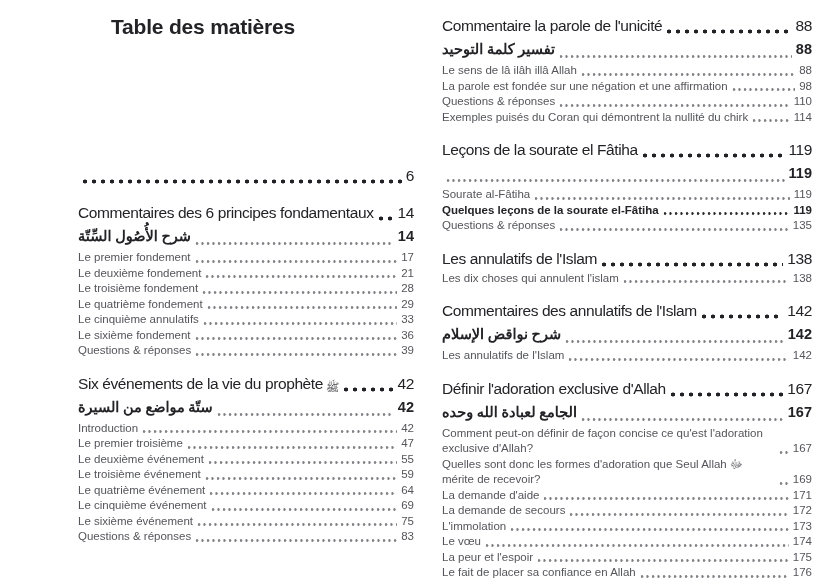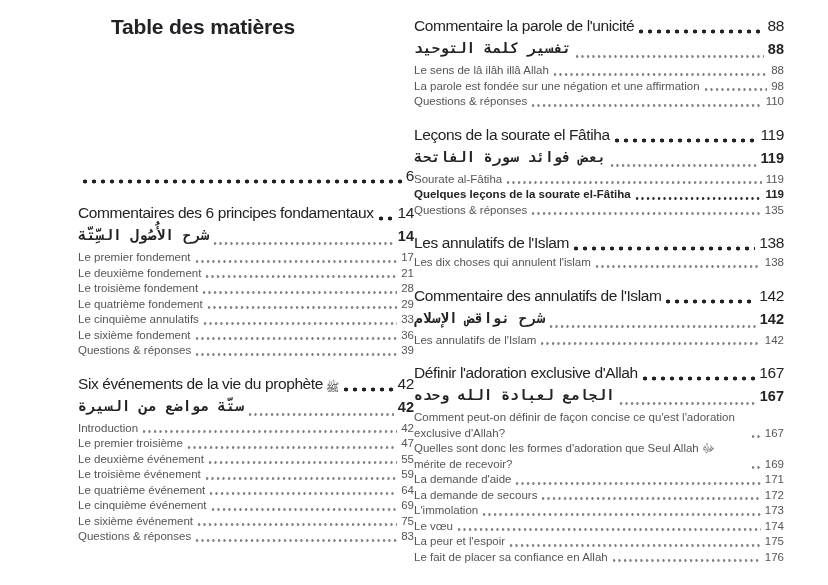--- a/index.html
+++ b/index.html
@@ -8,41 +8,42 @@
     font-family:"Liberation Sans","DejaVu Sans",sans-serif;
     color:#54555a;
     -webkit-font-smoothing:antialiased;
   }
   .page{
     box-sizing:border-box;
     width:828px;height:585px;
     padding:14px 16px 0 78px;
     display:grid;
     grid-template-columns:336px 370px;
+    column-gap:28px;
   }
   .title{
     font-size:21px;font-weight:700;color:#232327;
     text-align:center;letter-spacing:-0.2px;
     margin:0 86px 124px 0;line-height:26px;
   }
   .section{margin-bottom:13px;}
   .row{display:flex;align-items:flex-end;}
   .row .label{flex:0 1 auto;min-width:0;}
   .row.item{font-size:11.5px;line-height:15.5px;color:#54555a;}
   .row.item-bold{font-size:11.5px;line-height:15.5px;color:#232327;font-weight:700;justify-content:flex-end;}
   .row.heading{
     font-size:15.5px;font-weight:400;color:#232327;
     letter-spacing:-0.4px;line-height:24px;
   }
   .row.arabic{
     font-size:14.5px;font-weight:700;color:#232327;
     line-height:23px;margin-bottom:2px;
   }
   .row.arabic .label{
-    font-family:Liberation Mono, monospace;
+    font-family:Liberation Serif, serif;
     direction:rtl;unicode-bidi:isolate;text-align:center;
   }
   .salutation{
     font-family:"DejaVu Sans",sans-serif;
     font-size:11px;line-height:1;
     margin-left:3px;align-self:flex-end;padding-bottom:3px;
   }
   .leader{
     flex:1 1 12px;min-width:8px;height:13px;
     align-self:flex-end;margin:0 4px 1px 4px;
@@ -195,29 +196,33 @@
           <div class="row item">
     <span class="label">La parole est fondée sur une négation et une affirmation</span>
     <span class="leader"></span>
     <span class="pagenum">98</span>
   </div>
           <div class="row item">
     <span class="label">Questions &amp; réponses</span>
     <span class="leader"></span>
     <span class="pagenum">110</span>
   </div>
+          <div class="row item">
+    <span class="label">Exemples puisés du Coran qui démontrent la nullité du chirk</span>
+    <span class="leader"></span>
+    <span class="pagenum">114</span>
+  </div>
         </div>
         <div class="section">
           <div class="row heading">
     <span class="label">Leçons de la sourate el Fâtiha</span>
     <span class="leader"></span>
     <span class="pagenum">119</span>
   </div>
           <div class="row arabic">
-    <span class="label">بعض فوائد سورة الفاتحة</span>
     <span class="leader"></span>
     <span class="pagenum">119</span>
   </div>
           <div class="row item">
     <span class="label">Sourate al-Fâtiha</span>
     <span class="leader"></span>
     <span class="pagenum">119</span>
   </div>
           <div class="row item-bold">
     <span class="label">Quelques leçons de la sourate el-Fâtiha</span>
@@ -237,21 +242,21 @@
     <span class="pagenum">138</span>
   </div>
           <div class="row item">
     <span class="label">Les dix choses qui annulent l'islam</span>
     <span class="leader"></span>
     <span class="pagenum">138</span>
   </div>
         </div>
         <div class="section">
           <div class="row heading">
-    <span class="label">Commentaire des annulatifs de l'Islam</span>
+    <span class="label">Commentaires des annulatifs de l'Islam</span>
     <span class="leader"></span>
     <span class="pagenum">142</span>
   </div>
           <div class="row arabic">
     <span class="label">شرح نواقض الإسلام</span>
     <span class="leader"></span>
     <span class="pagenum">142</span>
   </div>
           <div class="row item">
     <span class="label">Les annulatifs de l'Islam</span>

